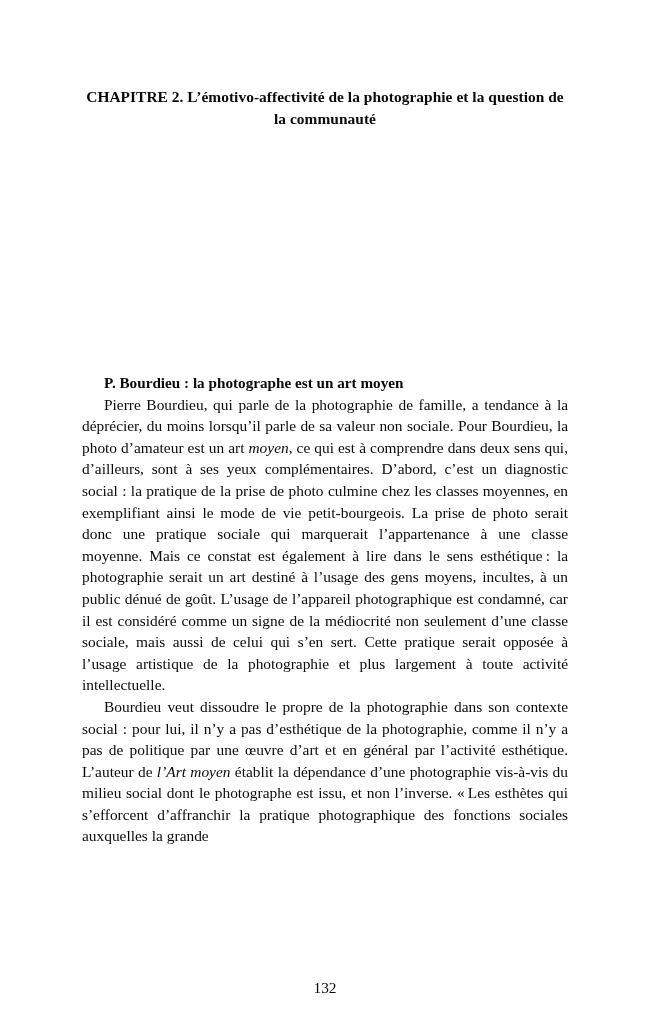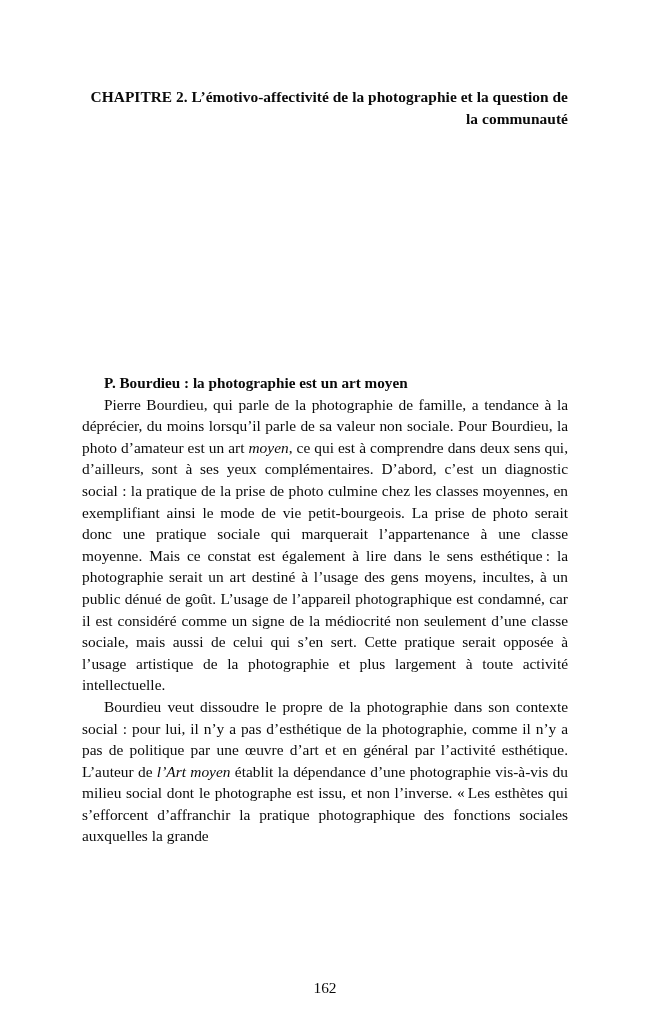--- a/index.html
+++ b/index.html
@@ -24,21 +24,21 @@
   .text-column {
     position: absolute;
     left: 82px;
     top: 86px;
     width: 486px;
   }
   .chapter-title {
     font-size: 15.4px;
     font-weight: bold;
     line-height: 21.5px;
-    text-align: right;
+    text-align: center;
     margin: 0;
     letter-spacing: 0.05px;
   }
   .spacer-block {
     height: 243px;
   }
   .section-heading {
     font-size: 15.2px;
     font-weight: bold;
     line-height: 21.6px;
@@ -75,23 +75,23 @@
 <body>
 
 <div class="page">
 
   <div class="text-column">
 
     <h1 class="chapter-title">CHAPITRE 2. L’émotivo-affectivité de la photographie et la question de la communauté</h1>
 
     <div class="spacer-block"></div>
 
-    <h2 class="section-heading">P. Bourdieu : la photographie est un art moyen</h2>
+    <h2 class="section-heading">P. Bourdieu : la photographe est un art moyen</h2>
 
     <p class="body-par first-after-heading"><span>Pierre Bourdieu, qui parle de la photographie de famille, a tendance à la déprécier, du moins lorsqu’il parle de sa valeur non sociale. Pour Bourdieu, la photo d’amateur est un art </span><i>moyen</i><span>, ce qui est à comprendre dans deux sens qui, d’ailleurs, sont à ses yeux complémentaires. D’abord, c’est un diagnostic social : la pratique de la prise de photo culmine chez les classes moyennes, en exemplifiant ainsi le mode de vie petit-bourgeois. La prise de photo serait donc une pratique sociale qui marquerait l’appartenance à une classe moyenne. Mais ce constat est également à lire dans le sens esthétique : la photographie serait un art destiné à l’usage des gens moyens, incultes, à un public dénué de goût. L’usage de l’appareil photographique est condamné, car il est considéré comme un signe de la médiocrité non seulement d’une classe sociale, mais aussi de celui qui s’en sert. Cette pratique serait opposée à l’usage artistique de la photographie et plus largement à toute activité intellectuelle.</span></p>
 
     <p class="body-par"><span>Bourdieu veut dissoudre le propre de la photographie dans son contexte social : pour lui, il n’y a pas d’esthétique de la photographie, comme il n’y a pas de politique par une œuvre d’art et en général par l’activité esthétique. L’auteur de </span><i>l’Art moyen</i><span> établit la dépendance d’une photographie vis-à-vis du milieu social dont le photographe est issu, et non l’inverse. « Les esthètes qui s’efforcent d’affranchir la pratique photographique des fonctions sociales auxquelles la grande</span></p>
 
   </div>
 
-  <div class="folio">162</div>
+  <div class="folio">132</div>
 
 </div>
 
 </body></html>

